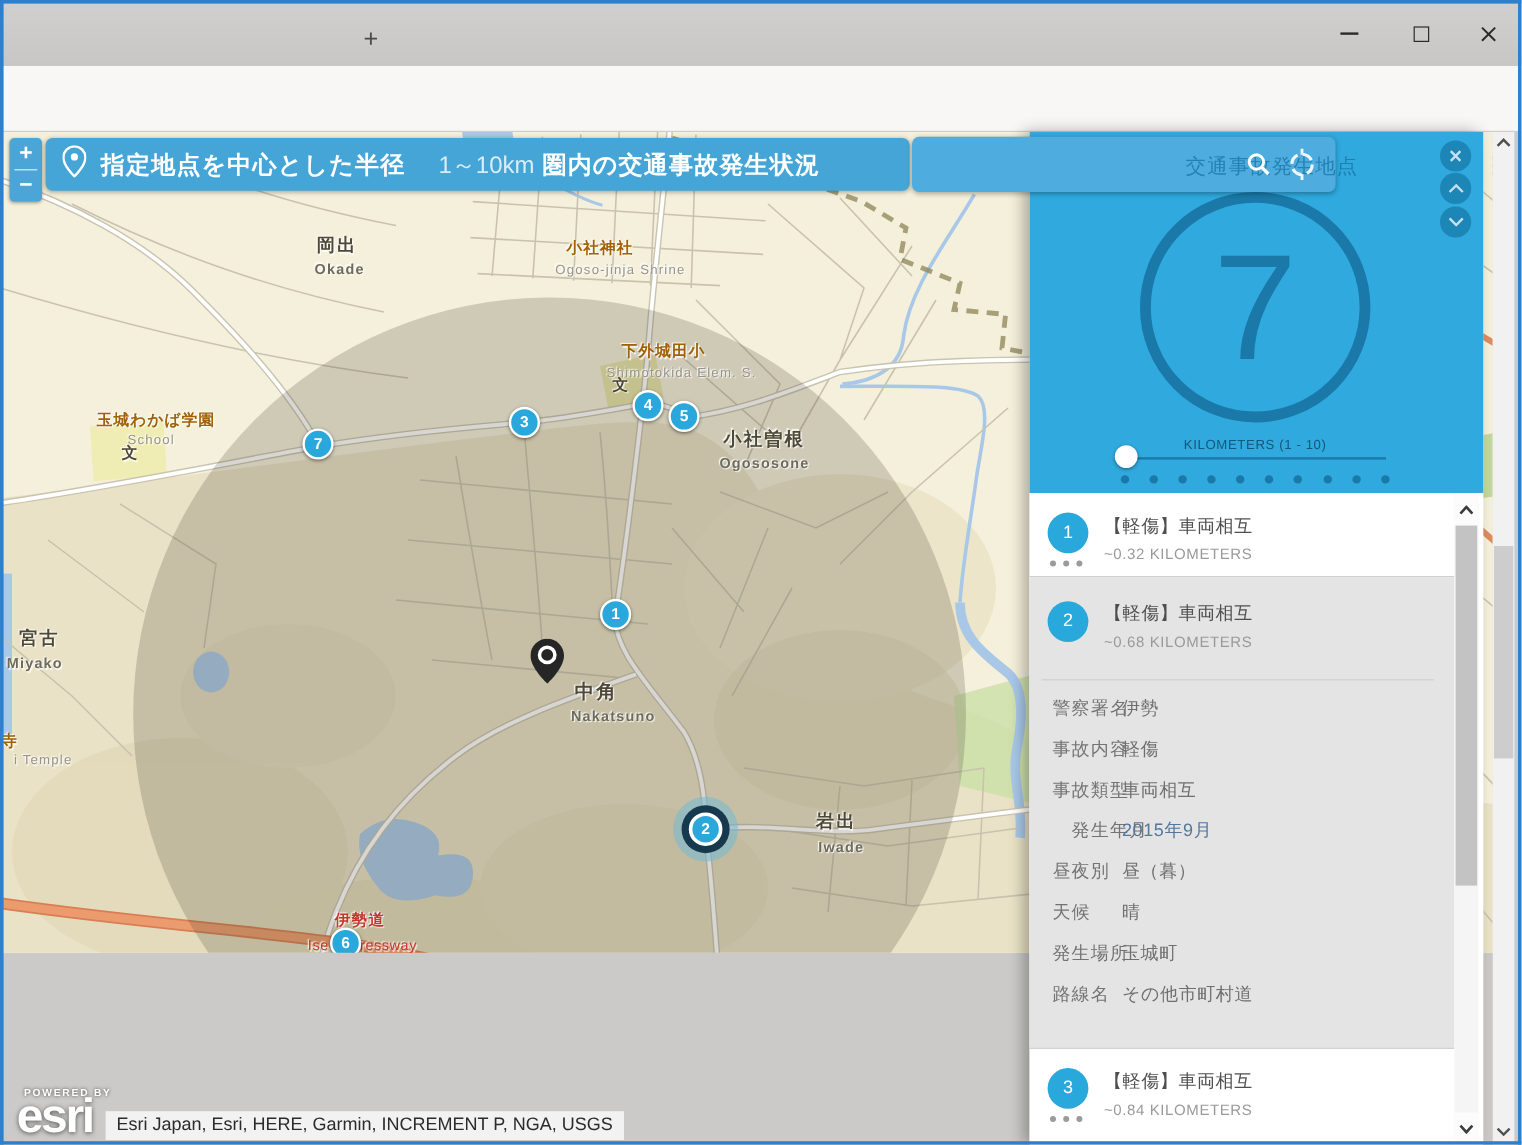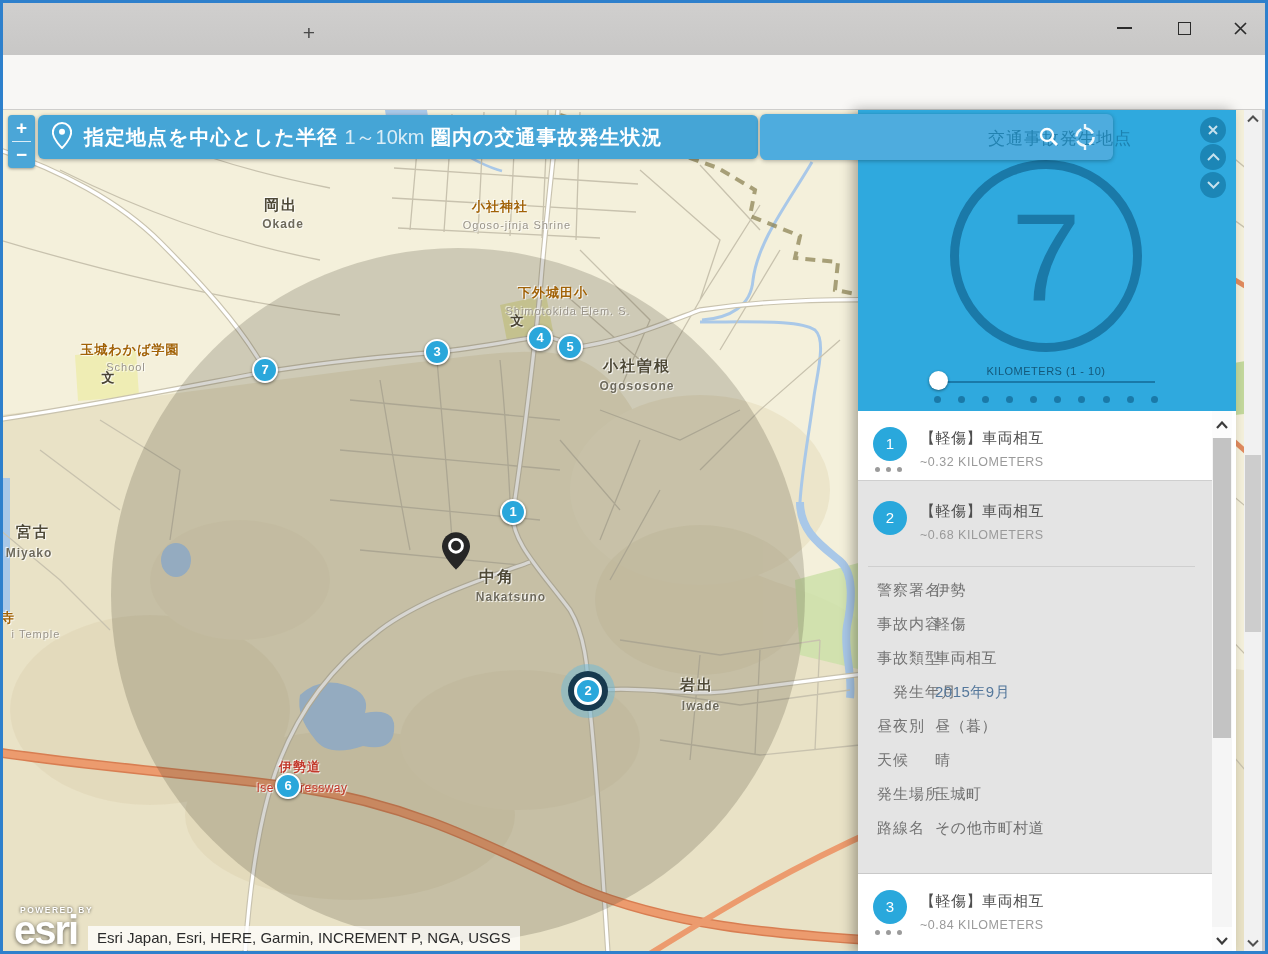--- a/index.html
+++ b/index.html
@@ -38,21 +38,21 @@
   .navicon { top:66px; width:34px; height:34px; display:flex; align-items:center; justify-content:center; }
   #icon-bookmark-star { left:998px; } #nav-div1 { left:1036px; top:72px; height:22px; width:1px; background:#D0CFCD; }
   #icon-bookmarks { left:1038px; } #icon-download { left:1082px; } #icon-home { left:1126px; } #icon-pocket { left:1171px; } #icon-menu { left:1222px; }
 
   
   #browser-scrollbar { left:1244px; top:110px; width:18px; height:844px; background:#F1F1F1; z-index:55; }
   #bs-up { left:0; top:2px; width:18px; height:16px; } #bs-down { left:0; bottom:2px; width:18px; height:16px; }
   #bs-thumb { left:1px; top:345px; width:16px; height:177px; background:#CDCDCD; }
 
   
-  #map { left:0; top:110px; width:1244px; height:844px; overflow:hidden; background:#F2EEDA; z-index:1; }
+  #map { left:0; top:110px; width:1244px; height:684px; overflow:hidden; background:#F2EEDA; z-index:1; }
   #map svg { position:absolute; left:0; top:0; }
   .mlabel { position:absolute; transform:translate(-50%,-50%); white-space:nowrap; z-index:4;
             text-shadow:1px 1px 1px rgba(255,255,255,.9), -1px -1px 1px rgba(255,255,255,.9); }
   .jp-major { font-size:15px; font-weight:bold; color:#4E4937; letter-spacing:2px; }
   .en-major { font-size:12px; font-weight:bold; color:#6E6A5C; letter-spacing:1px; }
   .jp-poi { font-size:13px; font-weight:bold; color:#a16207; letter-spacing:1px; }
   .en-poi { font-size:11px; color:#99948A; letter-spacing:1px; }
   .glyph-school { font-size:13px; color:#4A4435; font-weight:bold; }
   .road-jp { font-size:13px; font-weight:bold; color:#C2392B; letter-spacing:1px; }
   .road-en { font-size:12px; color:#C2392B; letter-spacing:0.5px; }
@@ -69,21 +69,21 @@
   #powered-by { left:20px; top:905px; font-size:8.5px; font-weight:bold; color:#fff; letter-spacing:1.5px; z-index:6; text-shadow:0 0 3px rgba(0,0,0,.7); }
   #esri-logo { left:14px; top:908px; font-size:40px; font-weight:bold; color:#fff; letter-spacing:-2px; z-index:6; text-shadow:0 1px 4px rgba(0,0,0,.6); }
 
   
   #zoom-control { left:8px; top:115px; width:27px; height:53px; background:#4BA6D7; border-radius:4px; z-index:25; box-shadow:0 1px 3px rgba(0,0,0,.35); }
   #zoom-in, #zoom-out { width:27px; height:26px; color:#fff; font-size:19px; font-weight:bold; text-align:center; line-height:25px; }
   #zoom-divider { width:19px; height:1px; background:rgba(255,255,255,.8); margin:0 auto; }
   #app-header { left:38px; top:115px; width:720px; height:44px; background:#45A5D6; border-radius:6px; z-index:30;
                 display:flex; align-items:center; padding:0 14px; gap:12px; box-shadow:0 1px 4px rgba(0,0,0,.35); }
   #app-title { font-size:20px; color:#fff; font-weight:bold; white-space:nowrap; letter-spacing:1px; }
-  #app-title .range { font-weight:normal; color:rgba(255,255,255,.8); letter-spacing:0; }
+  #app-title .range { font-weight:normal; color:rgba(255,255,255,.8); letter-spacing:0;margin-left:21px; }
   #search-container { left:760px; top:114px; width:353px; height:46px; background:#4EACDE; border-radius:6px; z-index:31; box-shadow:0 1px 4px rgba(0,0,0,.3); }
   #panel-title-ghost { position:absolute; left:228px; top:13px; font-size:17px; color:#1878A5; opacity:.8; letter-spacing:1px; white-space:nowrap; z-index:1; }
   #place-search-input { position:absolute; left:8px; top:6px; width:297px; height:34px; background:rgba(18,84,116,.22); border:1px solid rgba(255,255,255,.85);
         border-radius:3px; color:#fff; font-size:15.5px; padding:0 34px 0 9px; outline:none; font-family:inherit; z-index:2; }
   #place-search-input::placeholder { color:rgba(255,255,255,.95); }
   #search-mag { position:absolute; left:278px; top:12px; z-index:3; }
   #locate-icon { position:absolute; left:310px; top:8px; z-index:3; }
 
   
   #panel { left:858px; top:110px; width:378px; height:844px; background:#fff; z-index:10; box-shadow:-5px 0 12px rgba(0,0,0,.3); }

